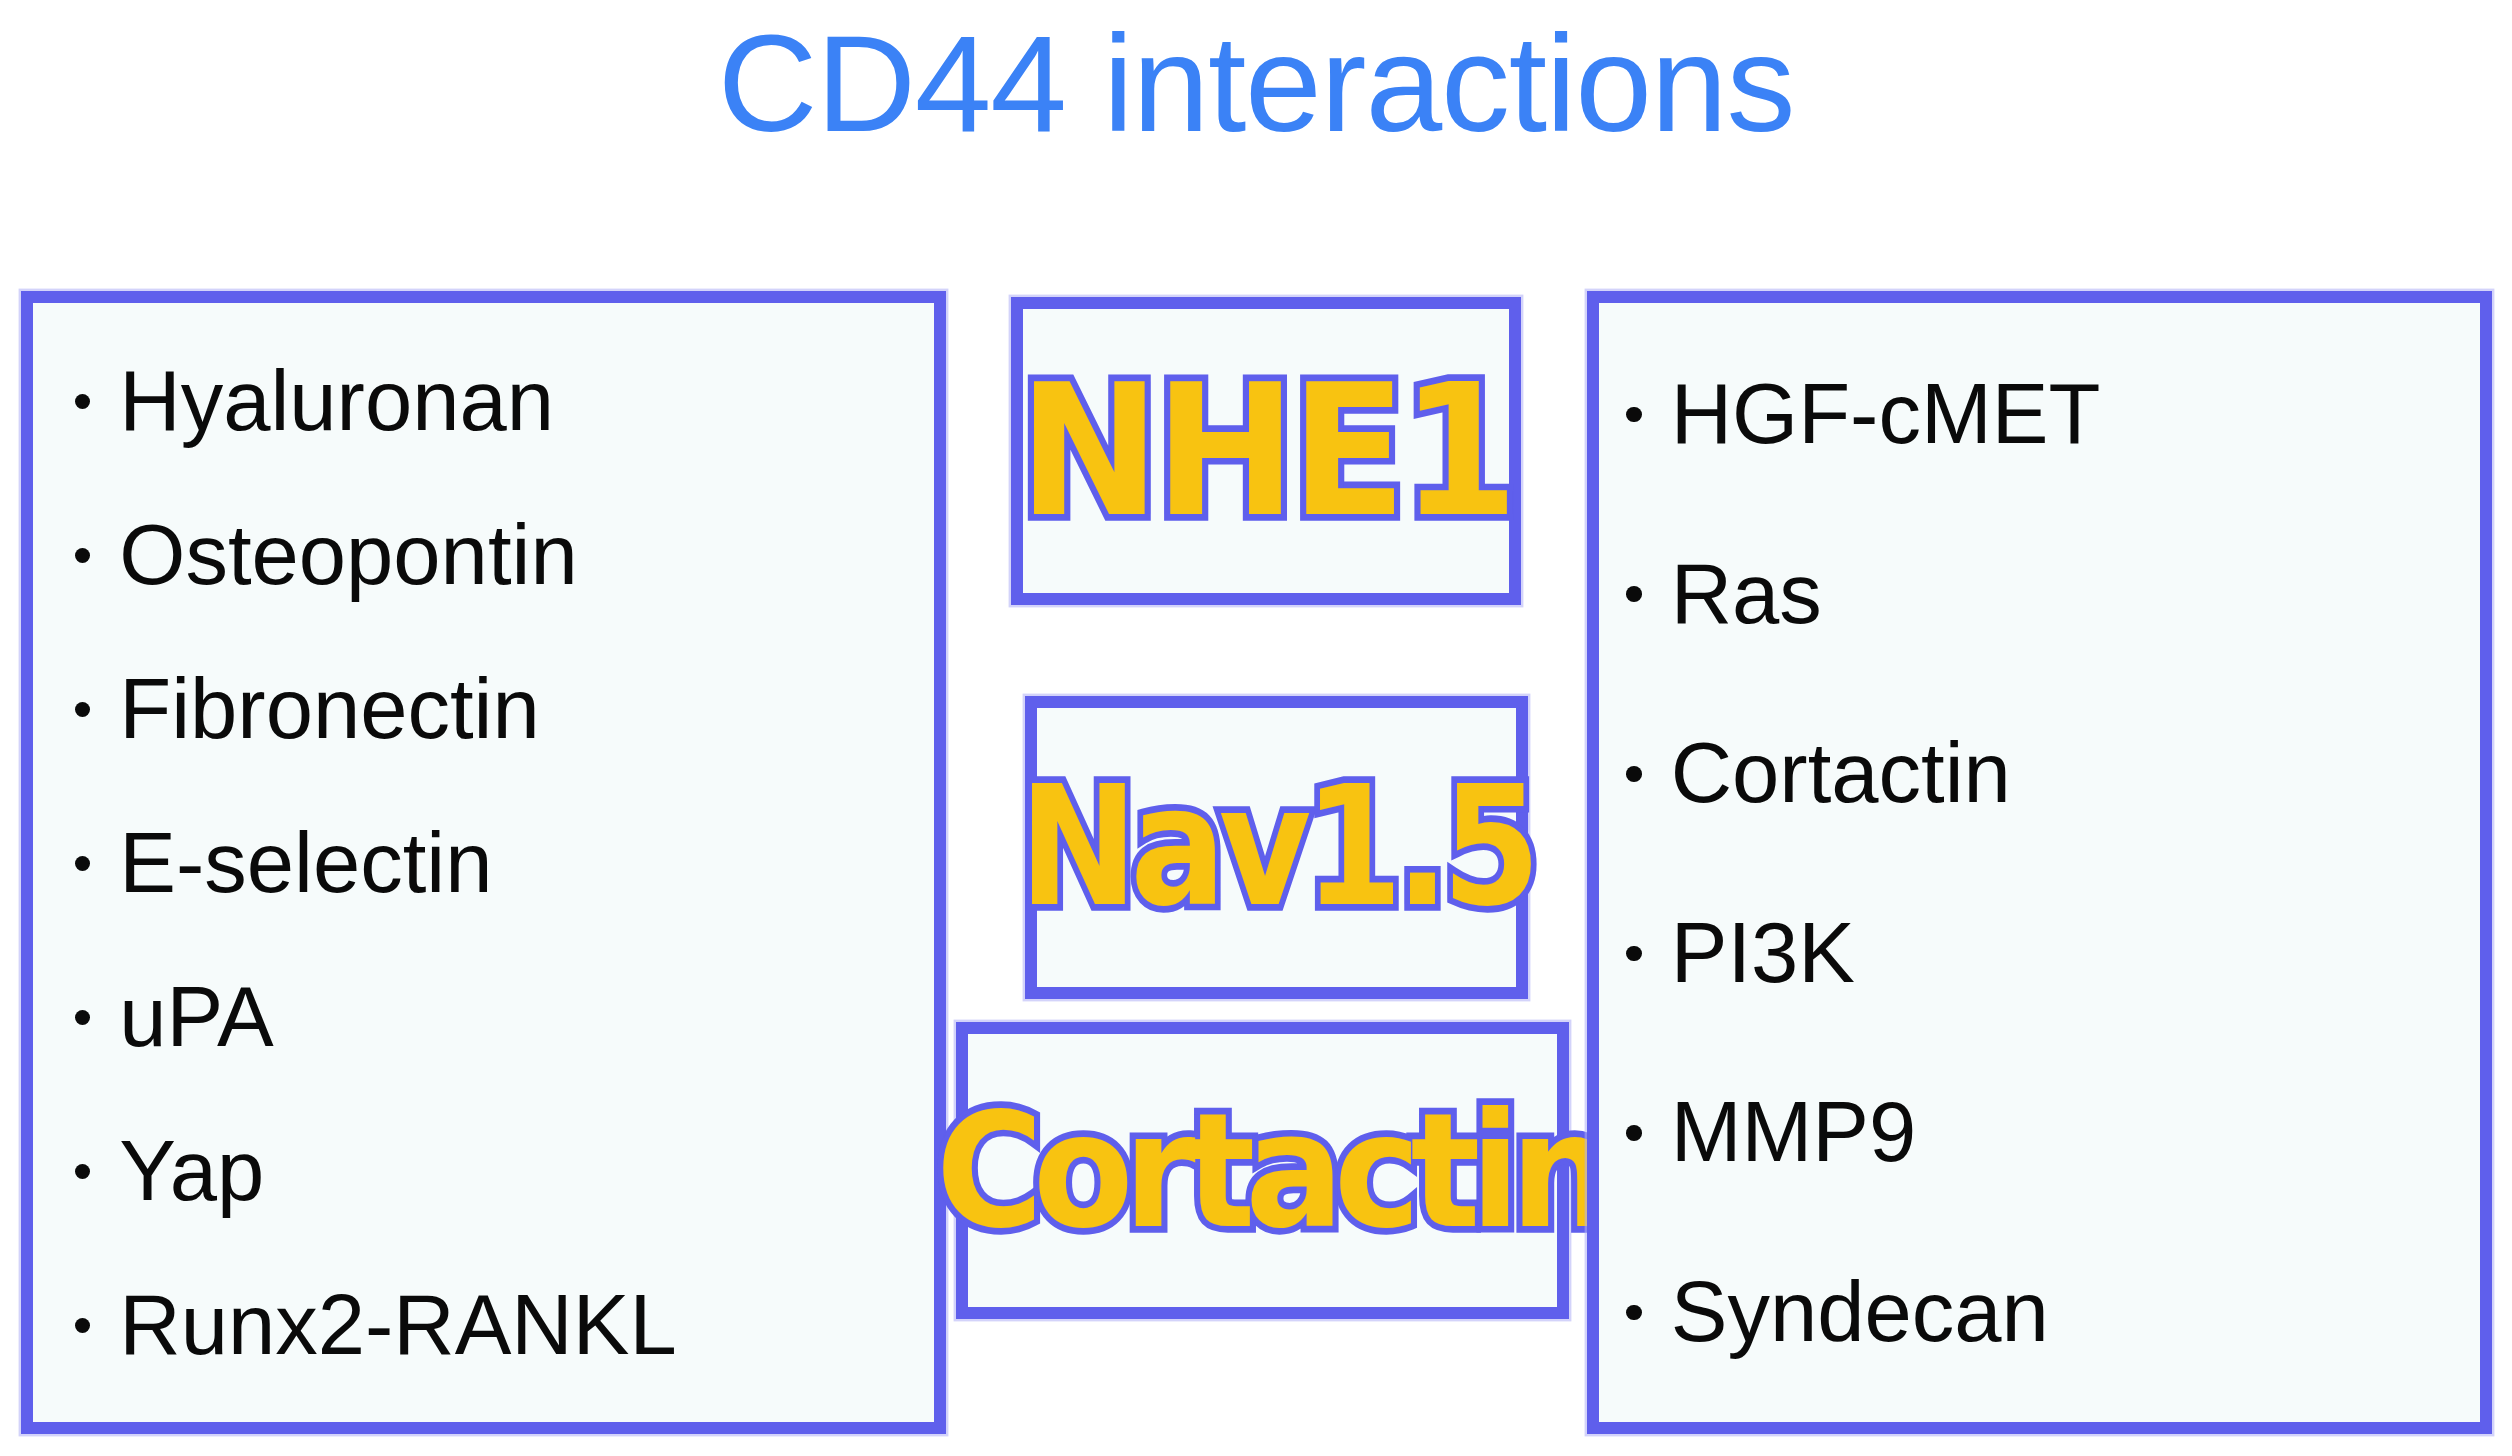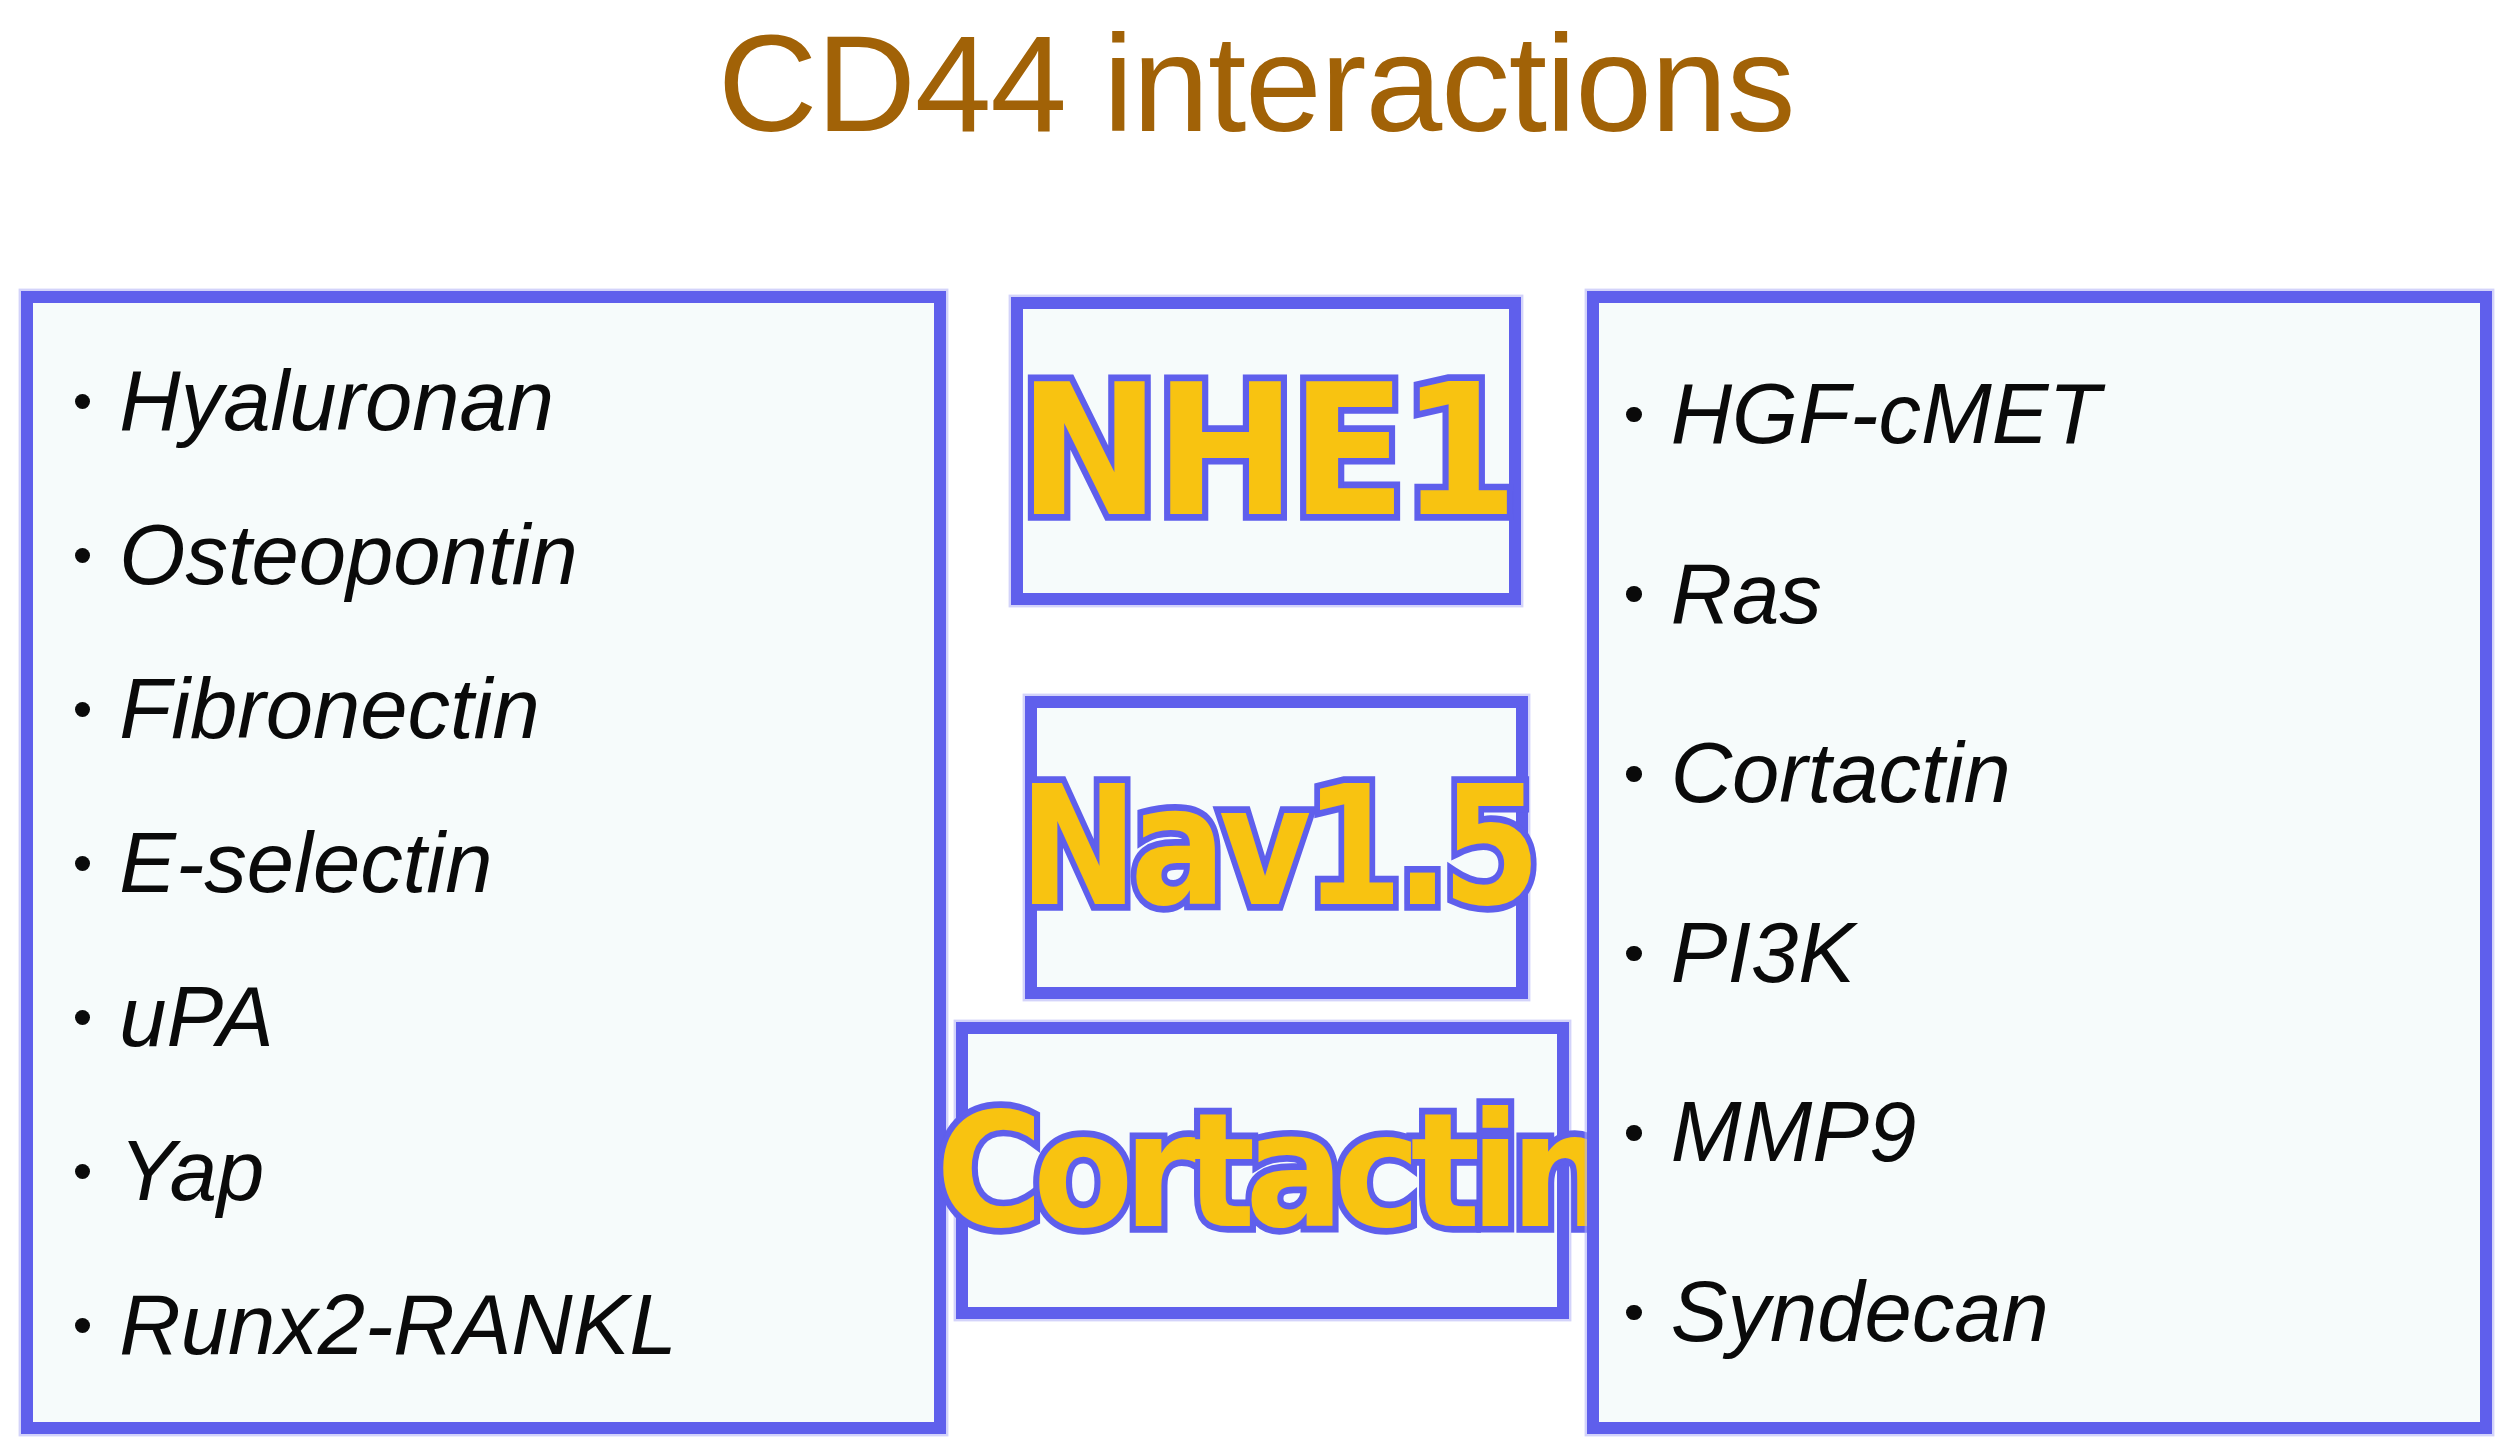--- a/index.html
+++ b/index.html
@@ -26,21 +26,21 @@
   .title {
     position: absolute;
     left: 0;
     top: 11px;
     width: 2512px;
     text-align: center;
     font-family: "Liberation Sans", sans-serif;
     font-size: 138px;
     line-height: 1.05;
     font-weight: 400;
-    color: #a16207;
+    color: #3b82f6;
     letter-spacing: -1.2px;
     white-space: nowrap;
   }
 
   
   .panel {
     position: absolute;
     box-sizing: border-box;
     background: #f6fbfb;
     border: 12.7px solid #5f5fec;
@@ -55,21 +55,20 @@
   #panel-right { left: 1587px; top: 291px; width: 905px; height: 1143px; }
 
   .bullet-list {
     list-style: none;
     margin: 0;
     padding: 0;
     display: flex;
     flex-direction: column;
     justify-content: space-around;
     height: 100%;
-    font-style: italic;
   }
   .bullet-item {
     display: flex;
     align-items: baseline;
     font-size: 85px;
     line-height: 1;
     color: #0a0a0a;
     font-weight: 400;
     white-space: nowrap;
   }

